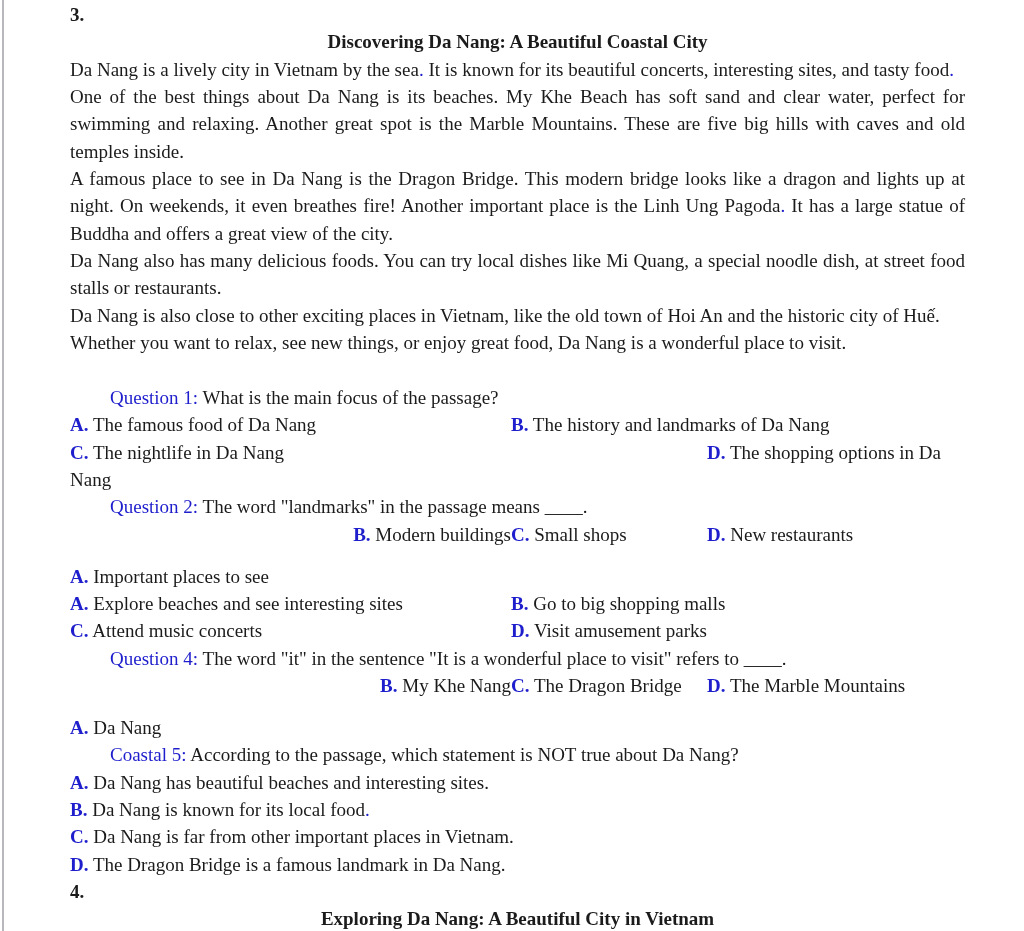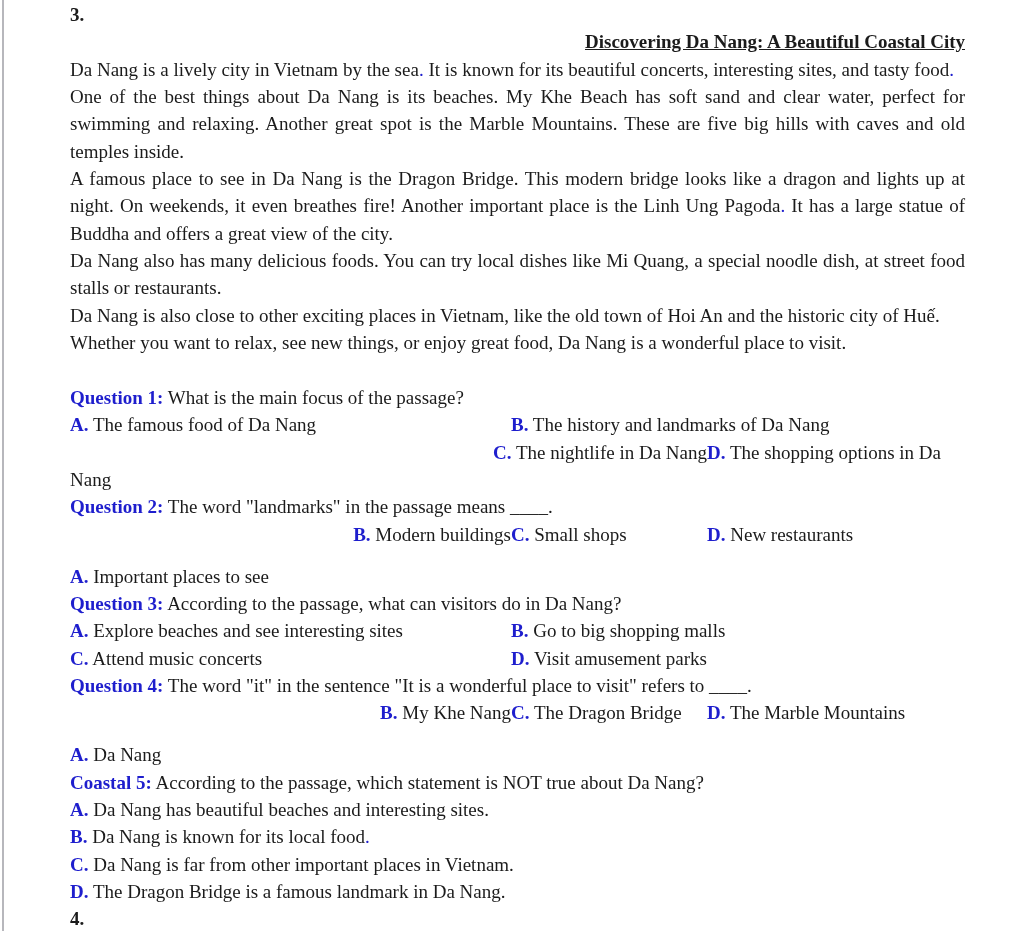--- a/index.html
+++ b/index.html
@@ -9,32 +9,32 @@
     background:#ffffff;
     overflow:hidden;
     font-family:"Liberation Serif", serif;
     font-size:19px;
     line-height:27.35px;
     color:#1b1b1b;
   }
   .edge{position:absolute;left:2px;top:0;width:2px;height:931px;background:#b7b7bc;}
   .content{position:absolute;left:70px;top:1px;width:895px;}
   .bold{font-weight:bold;}
-  .title{text-align:right;font-weight:bold;text-decoration:underline;}
+  .title{text-align:center;font-weight:bold;}
   .para{text-align:justify;}
   .blue{color:var(--accent-blue,#1e1ecd);}
-  .qlabel{color:var(--accent-blue,#1e1ecd);font-weight:bold;}
+  .qlabel{color:var(--accent-blue,#1e1ecd);font-weight:normal;margin-left:40px;}
   .key{color:var(--accent-blue,#1e1ecd);font-weight:bold;}
   .optrow{text-align:left;}
   .optbox{display:inline-block;vertical-align:top;}
   .w235{width:235px;margin-top:42px;}
   .w206{width:206px;text-align:right;}
   .w196{width:196px;}
   .w441{width:441px;}
-  .w637{width:637px;text-align:right;}
+  .w637{width:637px;}
   .spacer-line{height:27.35px;}
 </style>
 </head>
 <body>
 
 <div class="page">
   <div class="edge"></div>
   <div class="content">
 
     <div class="bold">3.</div>
@@ -55,21 +55,20 @@
 
     <div class="spacer-line"></div>
 
     <div><span class="qlabel">Question 1:</span> <span>What is the main focus of the passage?</span></div>
     <div class="optrow"><span class="optbox w441"><b class="key">A.</b> <span>The famous food of Da Nang</span></span><span><b class="key">B.</b> <span>The history and landmarks of Da Nang</span></span></div>
     <div class="optrow"><span class="optbox w637"><b class="key">C.</b> <span>The nightlife in Da Nang</span></span><span><b class="key">D.</b> <span>The shopping options in Da Nang</span></span></div>
 
     <div><span class="qlabel">Question 2:</span> <span>The word "landmarks" in the passage means ____.</span></div>
     <div class="optrow"><span class="optbox w235"><b class="key">A.</b> <span>Important places to see</span></span><span class="optbox w206"><b class="key">B.</b> <span>Modern buildings</span></span><span class="optbox w196"><b class="key">C.</b> <span>Small shops</span></span><span><b class="key">D.</b> <span>New restaurants</span></span></div>
 
-    <div><span class="qlabel">Question 3:</span> <span>According to the passage, what can visitors do in Da Nang?</span></div>
     <div class="optrow"><span class="optbox w441"><b class="key">A.</b> <span>Explore beaches and see interesting sites</span></span><span><b class="key">B.</b> <span>Go to big shopping malls</span></span></div>
     <div class="optrow"><span class="optbox w441"><b class="key">C.</b> <span>Attend music concerts</span></span><span><b class="key">D.</b> <span>Visit amusement parks</span></span></div>
 
     <div><span class="qlabel">Question 4:</span> <span>The word "it" in the sentence "It is a wonderful place to visit" refers to ____.</span></div>
     <div class="optrow"><span class="optbox w235"><b class="key">A.</b> <span>Da Nang</span></span><span class="optbox w206"><b class="key">B.</b> <span>My Khe Nang</span></span><span class="optbox w196"><b class="key">C.</b> <span>The Dragon Bridge</span></span><span><b class="key">D.</b> <span>The Marble Mountains</span></span></div>
 
     <div><span class="qlabel">Coastal 5:</span> <span>According to the passage, which statement is NOT true about Da Nang?</span></div>
     <div class="optrow"><b class="key">A.</b> <span>Da Nang has beautiful beaches and interesting sites.</span></div>
     <div class="optrow"><b class="key">B.</b> <span>Da Nang is known for its local food</span><span class="blue">.</span></div>
     <div class="optrow"><b class="key">C.</b> <span>Da Nang is far from other important places in Vietnam.</span></div>

